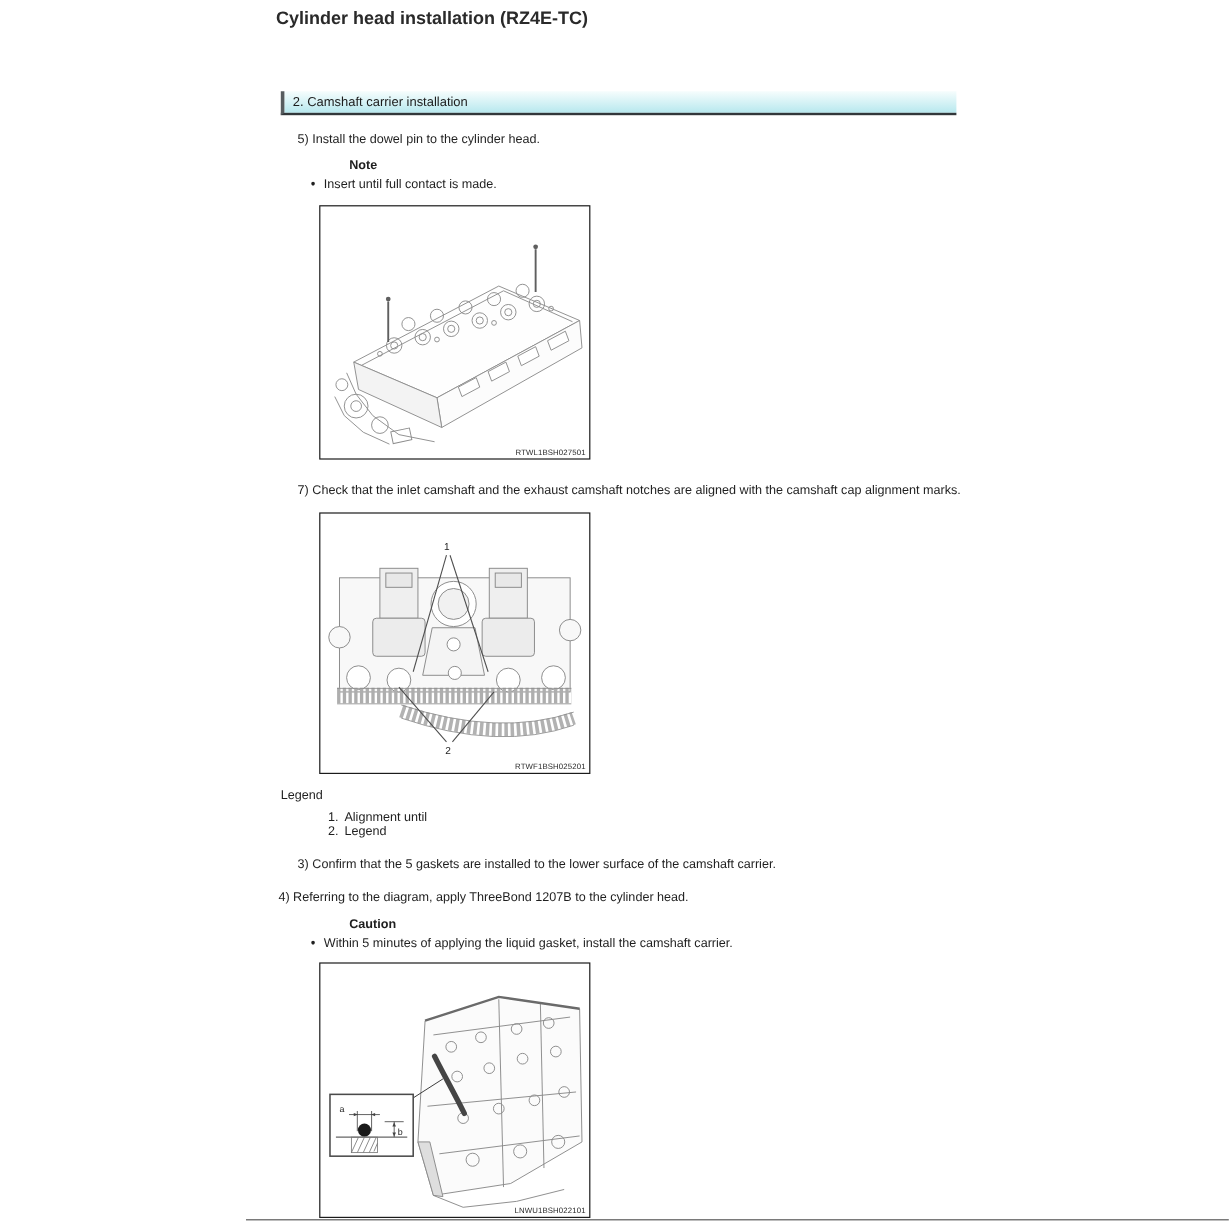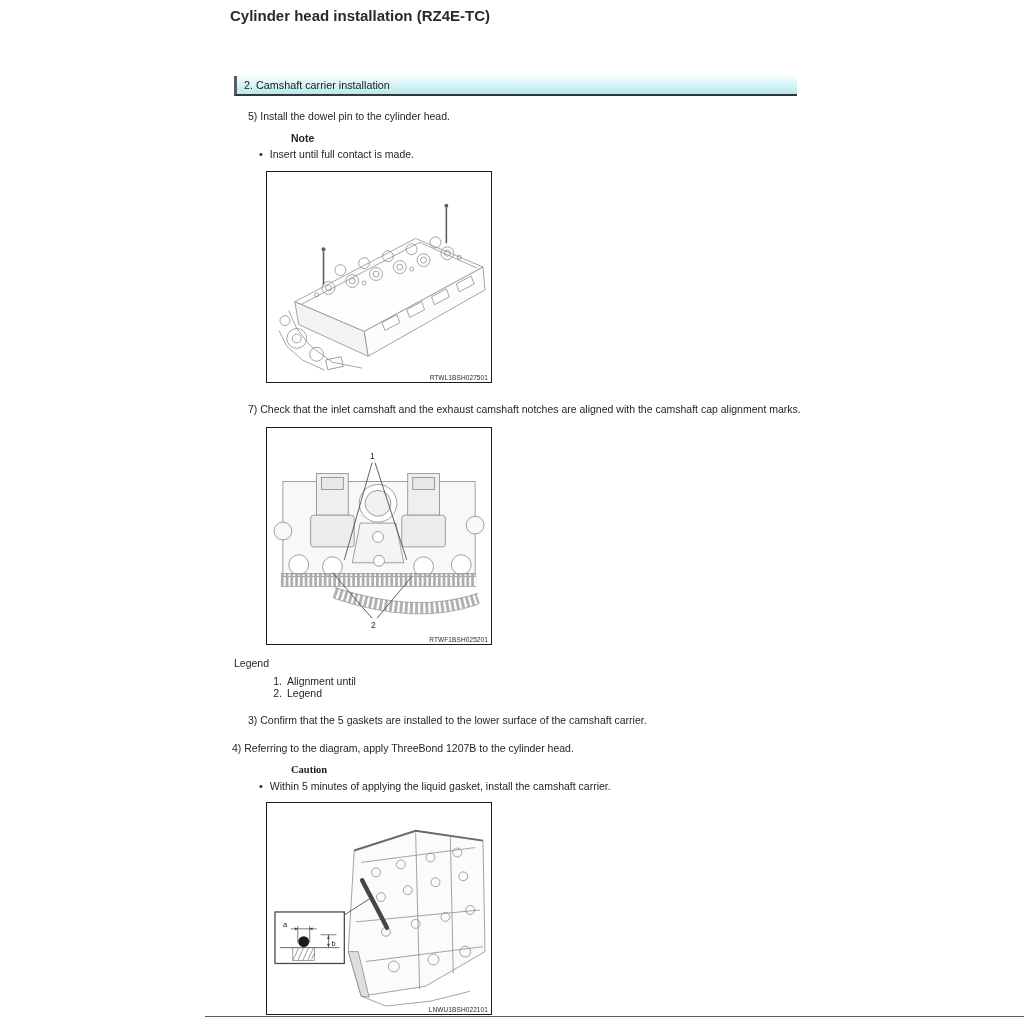--- a/index.html
+++ b/index.html
@@ -152,21 +152,21 @@
   </div>
   <div class="legend-item">
     <span class="legend-num">2.</span>
     <span>Legend</span>
   </div>
 </div>
 
 <p class="abs para" style="left:248px;top:714px;">3) Confirm that the 5 gaskets are installed to the lower surface of the camshaft carrier.</p>
 <p class="abs para" style="left:232px;top:742px;">4) Referring to the diagram, apply ThreeBond 1207B to the cylinder head.</p>
 
-<p class="abs para blabel" style="left:248px;top:764px;font-family:Liberation Serif, serif;">Caution</p>
+<p class="abs para blabel" style="left:248px;top:764px;">Caution</p>
 <div class="abs bullet" style="left:259px;top:780px;justify-content:center;">
   <span>Within 5 minutes of applying the liquid gasket, install the camshaft carrier.</span>
 </div>
 
 <div class="abs figure" style="left:266px;top:802px;width:226px;height:213px;">
   <svg viewBox="0 0 226 213">
     <g stroke="#8a8a8a" fill="none" stroke-width="0.8">
       <path d="M88,48 L150,28 L218,38 L220,150 L160,185 L95,195 L82,150 Z" fill="#fbfbfb"></path>
       <path d="M95,60 L210,45"></path>
       <path d="M90,120 L215,108"></path>

